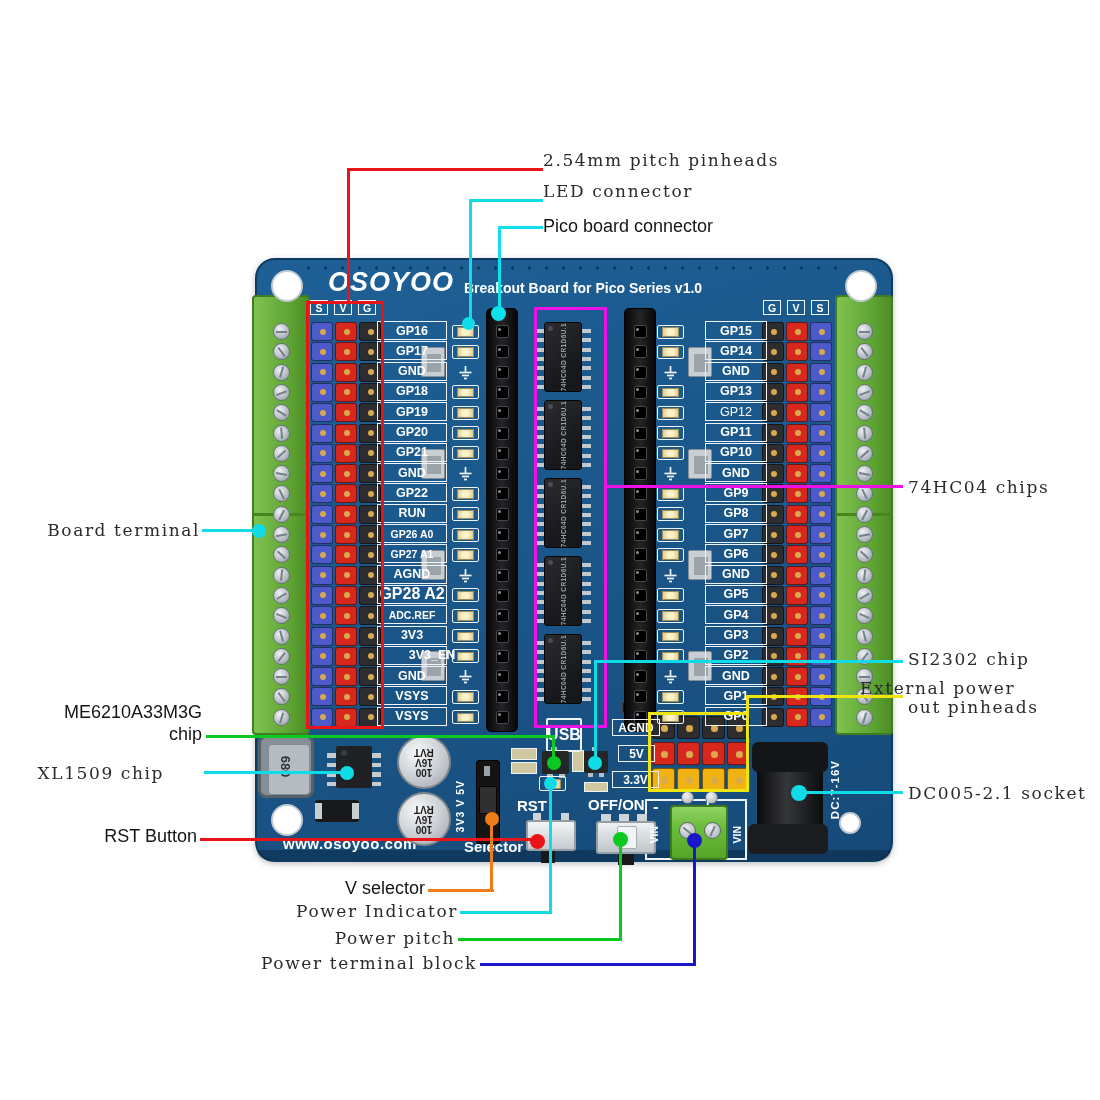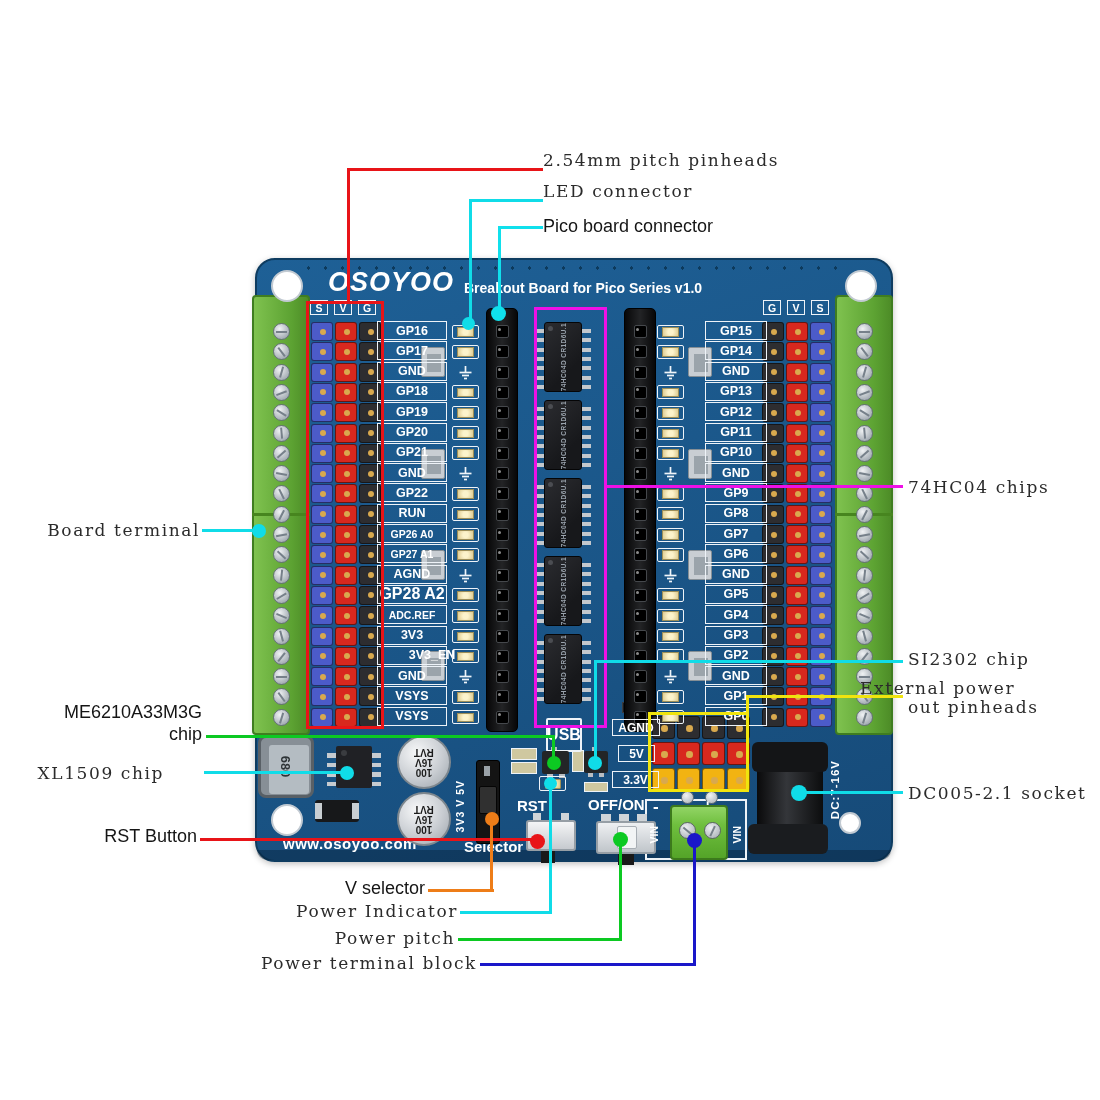--- a/index.html
+++ b/index.html
@@ -708,21 +708,21 @@
     <div class="abs" style="left: 377px; top: 605.2px; width: 70px; height: 19px; border: 1.5px solid rgb(238, 243, 248); color: rgb(255, 255, 255); font-weight: bold; font-size: 10.5px; display: flex; align-items: center; justify-content: center; white-space: nowrap; z-index: 16;">ADC.REF</div>
     <div class="abs" style="left: 377px; top: 625.5px; width: 70px; height: 19px; border: 1.5px solid rgb(238, 243, 248); color: rgb(255, 255, 255); font-weight: bold; font-size: 12.5px; display: flex; align-items: center; justify-content: center; white-space: nowrap; z-index: 16;">3V3</div>
     <div class="abs" style="left: 377px; top: 645.8px; width: 70px; height: 19px; border: 1.5px solid rgb(238, 243, 248); color: rgb(255, 255, 255); font-weight: bold; font-size: 12.5px; display: flex; align-items: center; justify-content: center; white-space: nowrap; z-index: 16; padding-left: 40px;">3V3_EN</div>
     <div class="abs" style="left: 377px; top: 666.1px; width: 70px; height: 19px; border: 1.5px solid rgb(238, 243, 248); color: rgb(255, 255, 255); font-weight: bold; font-size: 12.5px; display: flex; align-items: center; justify-content: center; white-space: nowrap; z-index: 16;">GND</div>
     <div class="abs" style="left: 377px; top: 686.4px; width: 70px; height: 19px; border: 1.5px solid rgb(238, 243, 248); color: rgb(255, 255, 255); font-weight: bold; font-size: 12.5px; display: flex; align-items: center; justify-content: center; white-space: nowrap; z-index: 16;">VSYS</div>
     <div class="abs" style="left: 377px; top: 706.7px; width: 70px; height: 19px; border: 1.5px solid rgb(238, 243, 248); color: rgb(255, 255, 255); font-weight: bold; font-size: 12.5px; display: flex; align-items: center; justify-content: center; white-space: nowrap; z-index: 16;">VSYS</div>
     <div class="abs" style="left: 705px; top: 321px; width: 62px; height: 19px; border: 1.5px solid rgb(238, 243, 248); color: rgb(255, 255, 255); font-weight: bold; font-size: 12.5px; display: flex; align-items: center; justify-content: center; white-space: nowrap; z-index: 16;">GP15</div>
     <div class="abs" style="left: 705px; top: 341.3px; width: 62px; height: 19px; border: 1.5px solid rgb(238, 243, 248); color: rgb(255, 255, 255); font-weight: bold; font-size: 12.5px; display: flex; align-items: center; justify-content: center; white-space: nowrap; z-index: 16;">GP14</div>
     <div class="abs" style="left: 705px; top: 361.6px; width: 62px; height: 19px; border: 1.5px solid rgb(238, 243, 248); color: rgb(255, 255, 255); font-weight: bold; font-size: 12.5px; display: flex; align-items: center; justify-content: center; white-space: nowrap; z-index: 16;">GND</div>
     <div class="abs" style="left: 705px; top: 381.9px; width: 62px; height: 19px; border: 1.5px solid rgb(238, 243, 248); color: rgb(255, 255, 255); font-weight: bold; font-size: 12.5px; display: flex; align-items: center; justify-content: center; white-space: nowrap; z-index: 16;">GP13</div>
-    <div class="abs" style="left: 705px; top: 402.2px; width: 62px; height: 19px; border: 1.5px solid rgb(238, 243, 248); color: rgb(255, 255, 255); font-weight: bold; font-size: 12.5px; display: flex; align-items: center; justify-content: center; white-space: nowrap; z-index: 16;">GP12</div>
+    <div class="abs" style="left: 705px; top: 402.2px; width: 62px; height: 19px; border: 1.5px solid rgb(238, 243, 248); color: rgb(255, 255, 255); font-weight: normal; font-size: 12.5px; display: flex; align-items: center; justify-content: center; white-space: nowrap; z-index: 16;">GP12</div>
     <div class="abs" style="left: 705px; top: 422.5px; width: 62px; height: 19px; border: 1.5px solid rgb(238, 243, 248); color: rgb(255, 255, 255); font-weight: bold; font-size: 12.5px; display: flex; align-items: center; justify-content: center; white-space: nowrap; z-index: 16;">GP11</div>
     <div class="abs" style="left: 705px; top: 442.8px; width: 62px; height: 19px; border: 1.5px solid rgb(238, 243, 248); color: rgb(255, 255, 255); font-weight: bold; font-size: 12.5px; display: flex; align-items: center; justify-content: center; white-space: nowrap; z-index: 16;">GP10</div>
     <div class="abs" style="left: 705px; top: 463.1px; width: 62px; height: 19px; border: 1.5px solid rgb(238, 243, 248); color: rgb(255, 255, 255); font-weight: bold; font-size: 12.5px; display: flex; align-items: center; justify-content: center; white-space: nowrap; z-index: 16;">GND</div>
     <div class="abs" style="left: 705px; top: 483.4px; width: 62px; height: 19px; border: 1.5px solid rgb(238, 243, 248); color: rgb(255, 255, 255); font-weight: bold; font-size: 12.5px; display: flex; align-items: center; justify-content: center; white-space: nowrap; z-index: 16;">GP9</div>
     <div class="abs" style="left: 705px; top: 503.7px; width: 62px; height: 19px; border: 1.5px solid rgb(238, 243, 248); color: rgb(255, 255, 255); font-weight: bold; font-size: 12.5px; display: flex; align-items: center; justify-content: center; white-space: nowrap; z-index: 16;">GP8</div>
     <div class="abs" style="left: 705px; top: 524px; width: 62px; height: 19px; border: 1.5px solid rgb(238, 243, 248); color: rgb(255, 255, 255); font-weight: bold; font-size: 12.5px; display: flex; align-items: center; justify-content: center; white-space: nowrap; z-index: 16;">GP7</div>
     <div class="abs" style="left: 705px; top: 544.3px; width: 62px; height: 19px; border: 1.5px solid rgb(238, 243, 248); color: rgb(255, 255, 255); font-weight: bold; font-size: 12.5px; display: flex; align-items: center; justify-content: center; white-space: nowrap; z-index: 16;">GP6</div>
     <div class="abs" style="left: 705px; top: 564.6px; width: 62px; height: 19px; border: 1.5px solid rgb(238, 243, 248); color: rgb(255, 255, 255); font-weight: bold; font-size: 12.5px; display: flex; align-items: center; justify-content: center; white-space: nowrap; z-index: 16;">GND</div>
     <div class="abs" style="left: 705px; top: 584.9px; width: 62px; height: 19px; border: 1.5px solid rgb(238, 243, 248); color: rgb(255, 255, 255); font-weight: bold; font-size: 12.5px; display: flex; align-items: center; justify-content: center; white-space: nowrap; z-index: 16;">GP5</div>
     <div class="abs" style="left: 705px; top: 605.2px; width: 62px; height: 19px; border: 1.5px solid rgb(238, 243, 248); color: rgb(255, 255, 255); font-weight: bold; font-size: 12.5px; display: flex; align-items: center; justify-content: center; white-space: nowrap; z-index: 16;">GP4</div>

